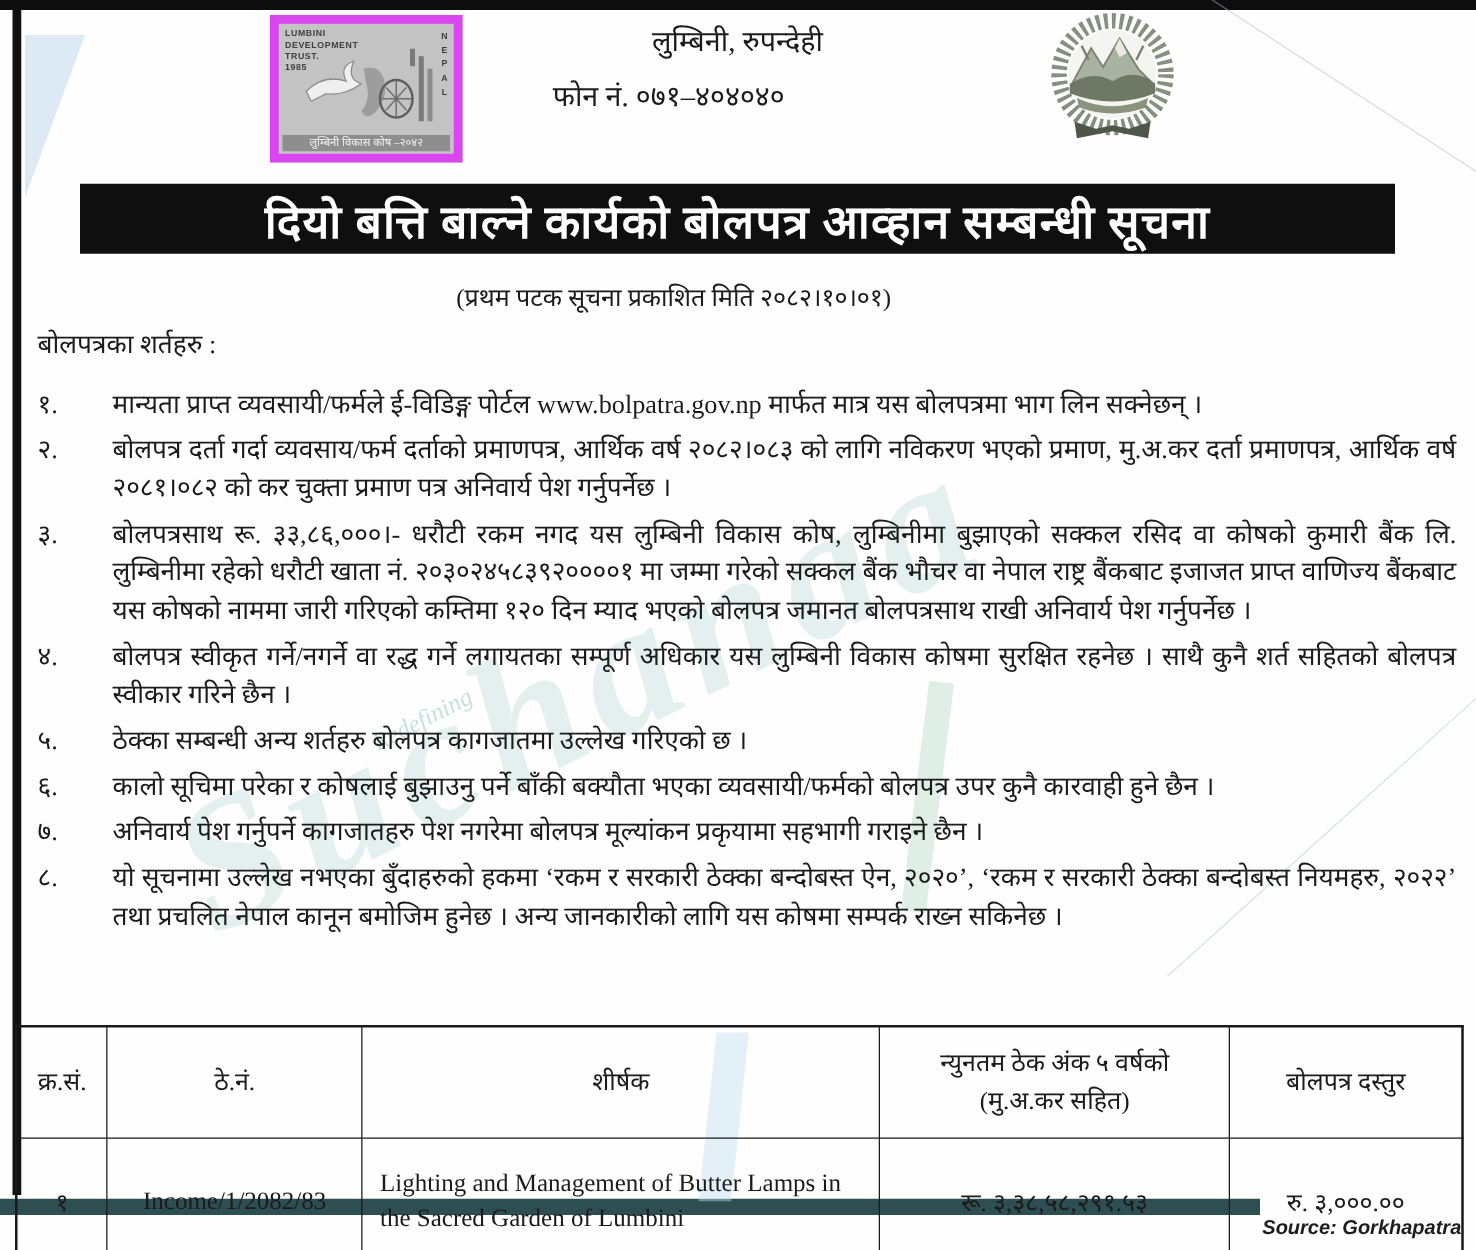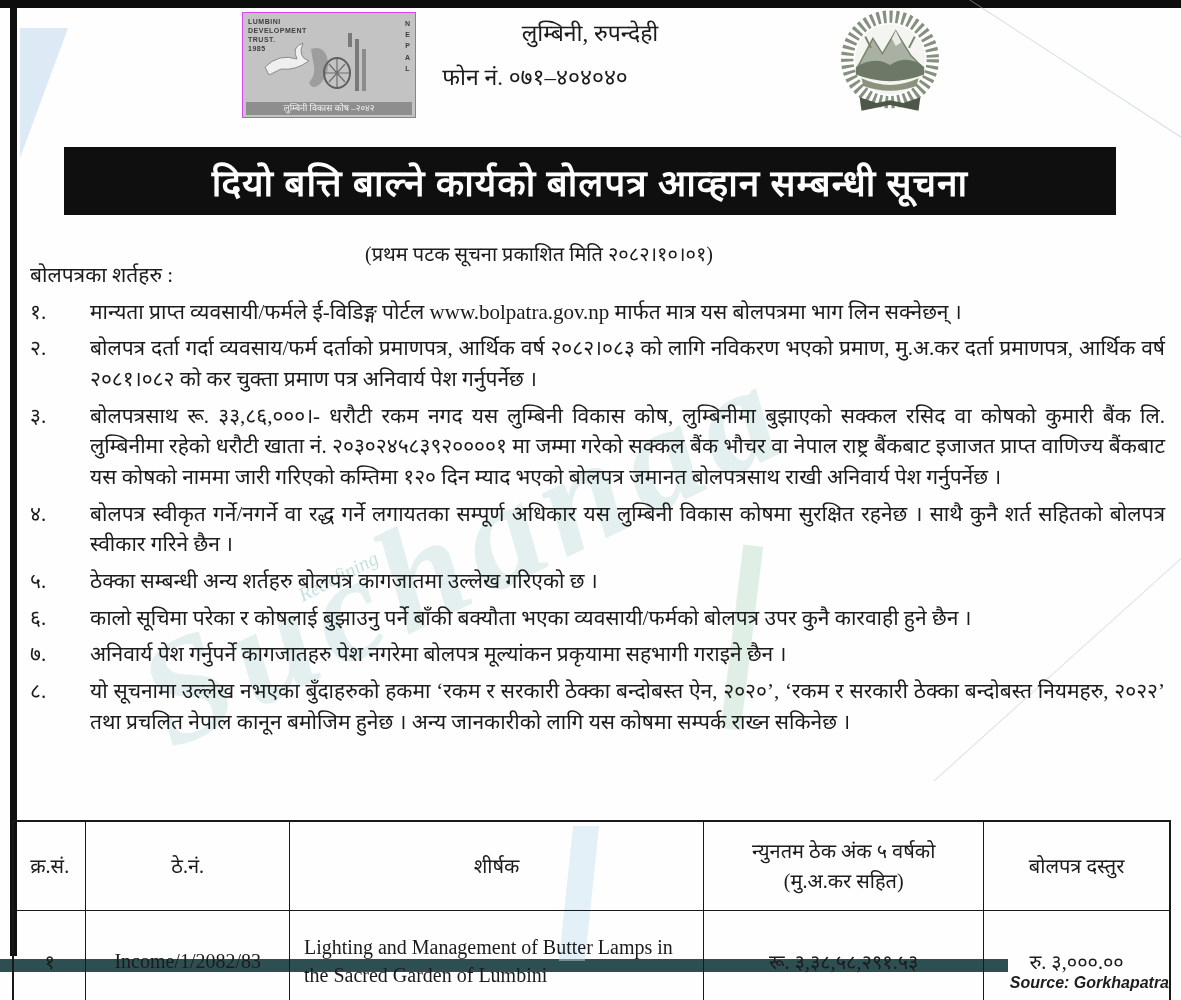--- a/index.html
+++ b/index.html
@@ -32,41 +32,41 @@
   .strip-green{position:absolute;left:732px;top:545px;width:20px;height:185px;
     background:rgba(168,212,182,0.35);transform:rotate(7deg);z-index:1;}
   .strip-blue{position:absolute;left:566px;top:826px;width:26px;height:135px;
     background:rgba(198,224,242,0.45);transform:skewX(-6deg);z-index:1;}
   
   .header-center{position:absolute;left:320px;width:540px;top:16px;text-align:center;z-index:2;}
   .org-name{font-size:38px;font-weight:bold;margin:0 0 16px 0;line-height:1.1;}
   .org-loc{font-size:23px;margin:0 0 12px 0;}
   .org-phone{font-size:23px;margin:0;transform:translateX(-55px);}
   
-  .logo-ldt{position:absolute;left:242px;top:12px;width:140px;height:104px;
-    background:#c3c3c3;border:1px solid #d946ef;z-index:2;padding-left:32px;}
+  .logo-ldt{position:absolute;left:216px;top:12px;width:140px;height:104px;
+    background:#c3c3c3;border:7px solid #d946ef;z-index:2;}
   .ldt-text{position:absolute;left:5px;top:4px;font-family:"Liberation Sans",sans-serif;
     font-size:7px;font-weight:bold;color:#3e3e3e;line-height:1.3;letter-spacing:0.5px;white-space:pre-line;}
   .ldt-nepal{position:absolute;right:3px;top:5px;font-family:"Liberation Sans",sans-serif;
     font-size:7px;font-weight:bold;color:#3e3e3e;width:9px;line-height:1.6;text-align:center;word-break:break-all;letter-spacing:0;}
   .ldt-art{position:absolute;left:8px;top:18px;}
   .ldt-caption{position:absolute;bottom:2px;left:3px;right:3px;background:#8e8e8e;
     color:#f2f2f2;font-size:9px;text-align:center;padding:1px 0;line-height:1.2;}
   
   .emblem{position:absolute;left:833px;top:6px;width:114px;height:120px;z-index:2;}
   
-  .banner{position:absolute;left:64px;top:147px;width:1052px;height:68px;background:#0f0f0f;
+  .banner{position:absolute;left:64px;top:147px;width:1052px;height:56px;background:#0f0f0f;
     display:flex;align-items:center;justify-content:center;z-index:2;}
   .banner span{color:#ffffff;font-size:37px;font-weight:bold;letter-spacing:1px;}
-  .date-line{position:absolute;left:0;top:240px;width:1078px;text-align:center;
+  .date-line{position:absolute;left:0;top:224px;width:1078px;text-align:center;
     font-size:20px;z-index:2;}
   
   .body{position:absolute;left:30px;right:16px;top:258px;z-index:2;font-size:21px;line-height:1.46;}
   .intro{margin:0;}
-  .cond-label{margin:2px 0 6px 0;}
+  .cond-label{margin:2px 0 17px 0;}
   .conditions{list-style:none;margin:0;padding:0;}
   .conditions li{display:flex;margin-bottom:6px;}
   .conditions .num{flex:0 0 36px;}
   .conditions .txt{flex:1;text-align:justify;margin-left:24px;}
   
   .table-wrap{position:absolute;left:12px;right:10px;top:820px;z-index:2;}
   table{width:100%;border-collapse:collapse;border:2.5px solid #191919;}
   th,td{border:1.5px solid #191919;padding:4px 8px;font-weight:normal;}
   th{font-size:20px;height:80px;vertical-align:middle;text-align:center;line-height:1.5;}
   td{font-size:20px;height:92px;vertical-align:middle;text-align:center;}

